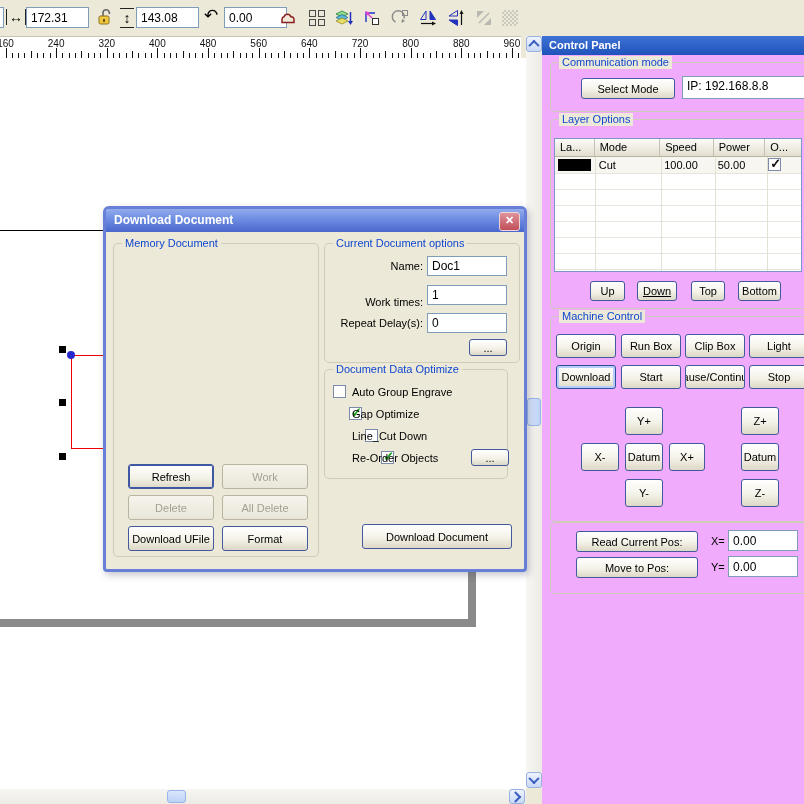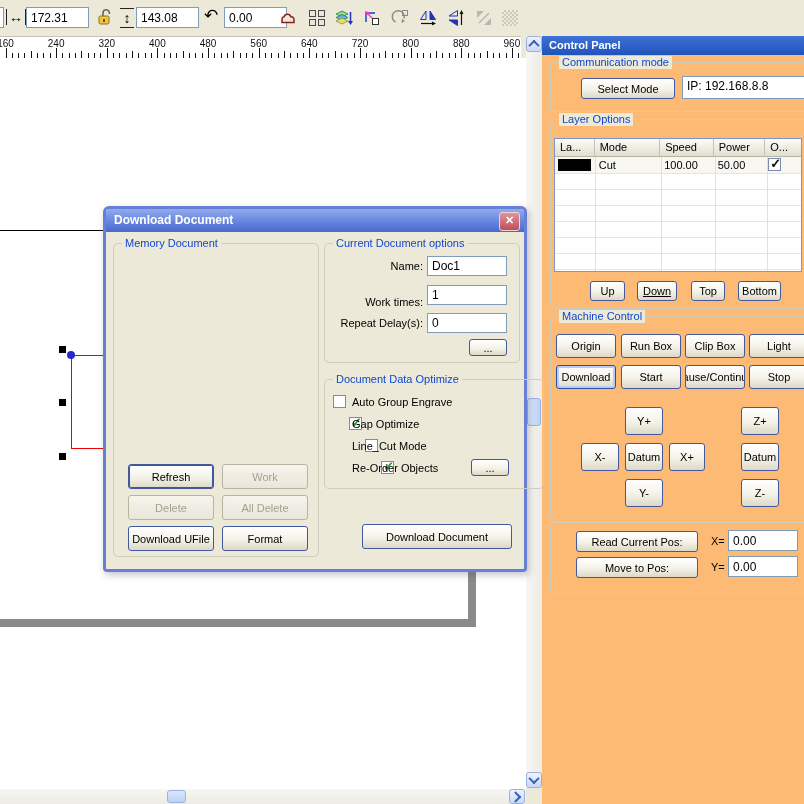--- a/index.html
+++ b/index.html
@@ -62,21 +62,21 @@
           border:3px solid #677fd7;border-radius:6px 6px 4px 4px;background:#ece9d8;
           box-sizing:border-box;z-index:10;box-shadow:2px 3px 7px rgba(60,60,90,.3);}
   .dlg-title{height:23px;background:linear-gradient(180deg,#93abec 0%,#6d8ce2 45%,#4a68cd 100%);
           color:#fff;font-weight:bold;font-size:12px;line-height:23px;padding-left:8px;
           border-radius:3px 3px 0 0;position:relative;}
   .dlg-close{position:absolute;right:4px;top:3px;width:19px;height:17px;border:1px solid #eed6d6;
           border-radius:3px;background:linear-gradient(180deg,#e0939b 0%,#c04f58 100%);
           color:#fff;font-weight:bold;font-size:11px;line-height:15px;text-align:center;}
   .dlg-body{position:relative;width:418px;height:337px;}
   
-  #cpanel{position:absolute;left:542px;top:36px;width:262px;height:768px;background:#fdba74;overflow:hidden;}
+  #cpanel{position:absolute;left:542px;top:36px;width:262px;height:768px;background:#f0abfc;overflow:hidden;}
   .cp-title{height:19px;background:linear-gradient(180deg,#3f72d6,#1f53bb);color:#fff;
             font-weight:bold;line-height:19px;padding-left:7px;}
   
   #canvas{position:absolute;left:0;top:58px;width:526px;height:731px;background:#fff;overflow:hidden;}
   .handle{position:absolute;width:7px;height:7px;background:#000;}
   
   .ticon{position:absolute;top:8px;width:20px;height:20px;display:flex;align-items:center;justify-content:center;}
   .glyph{font-size:14px;line-height:14px;}
 </style>
 </head>
@@ -393,28 +393,28 @@
       <span class="glbl">Current Document options</span>
       <span class="abs" style="left:6px;top:16px;width:92px;text-align:right;">Name:</span>
       <input class="field" style="left: 102px; top: 12px; width: 80px; height: 20px;" value="Doc1">
       <span class="abs" style="left:6px;top:52px;width:92px;text-align:right;">Work times:</span>
       <input class="field" style="left: 102px; top: 41px; width: 80px; height: 20px;" value="1">
       <span class="abs" style="left:6px;top:73px;width:92px;text-align:right;">Repeat Delay(s):</span>
       <input class="field" style="left: 102px; top: 69px; width: 80px; height: 20px;" value="0">
       <button class="btn" style="left:144px;top:95px;width:38px;height:17px;">...</button>
     </div>
 
-    <div class="grp" style="left:218px;top:137px;width:220px;height:110px;margin-top:10px;">
+    <div class="grp" style="left:218px;top:137px;width:184px;height:110px;">
       <span class="glbl">Document Data Optimize</span>
       <span class="cb abs" style="left:8px;top:15px;"></span>
       <span class="abs" style="left:27px;top:16px;">Auto Group Engrave</span>
       <span class="cb abs checked" style="left:8px;top:37px;"></span>
       <span class="abs" style="left:27px;top:38px;">Gap Optimize</span>
       <span class="cb abs" style="left:8px;top:59px;"></span>
-      <span class="abs" style="left:27px;top:60px;">Line_Cut Mode</span>
+      <span class="abs" style="left:27px;top:60px;">Line_Cut Down</span>
       <span class="cb abs checked" style="left:8px;top:81px;"></span>
       <span class="abs" style="left:27px;top:82px;">Re-Order Objects</span>
       <button class="btn" style="left:146px;top:79px;width:38px;height:17px;">...</button>
     </div>
 
     <button class="btn" style="left:256px;top:292px;width:150px;height:25px;">Download Document</button>
   </div>
 </div>
 
 </body></html>

